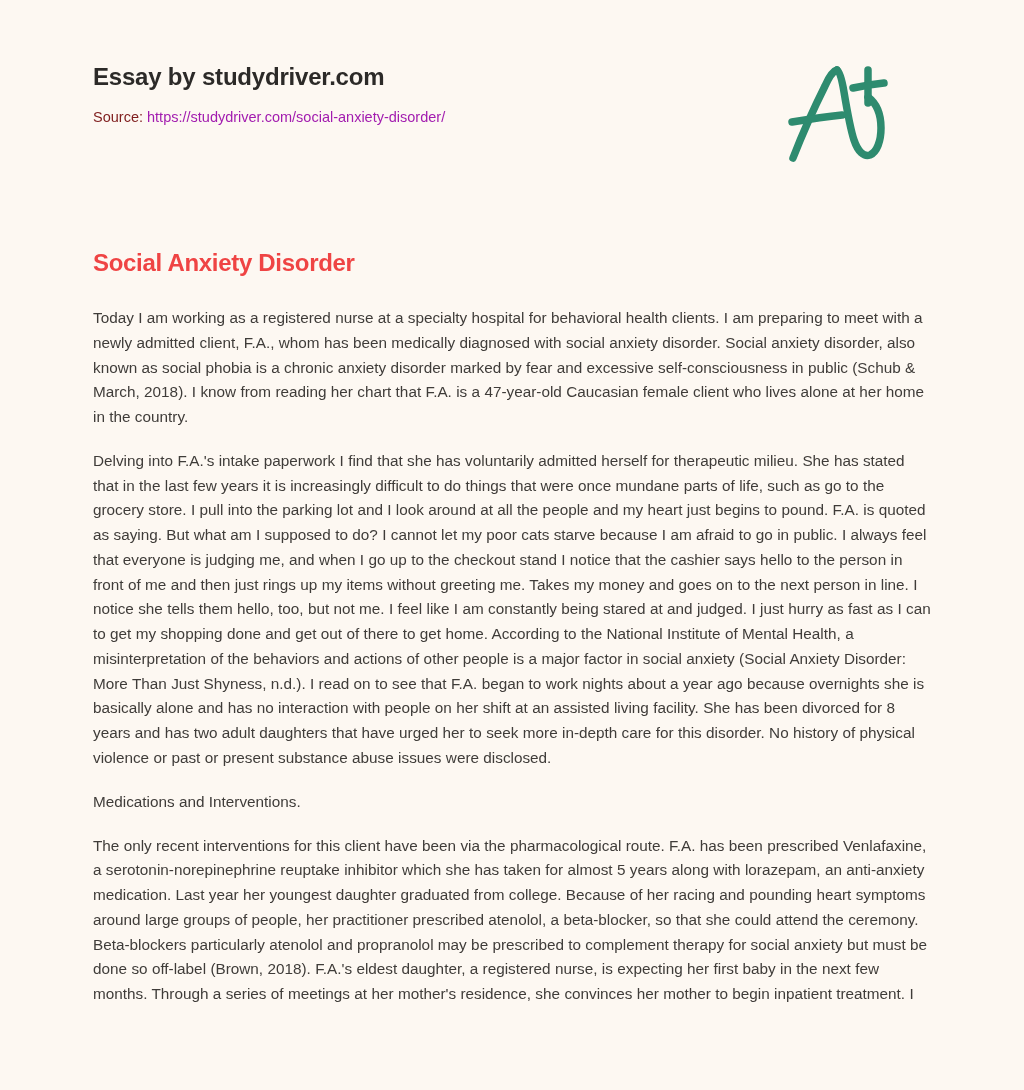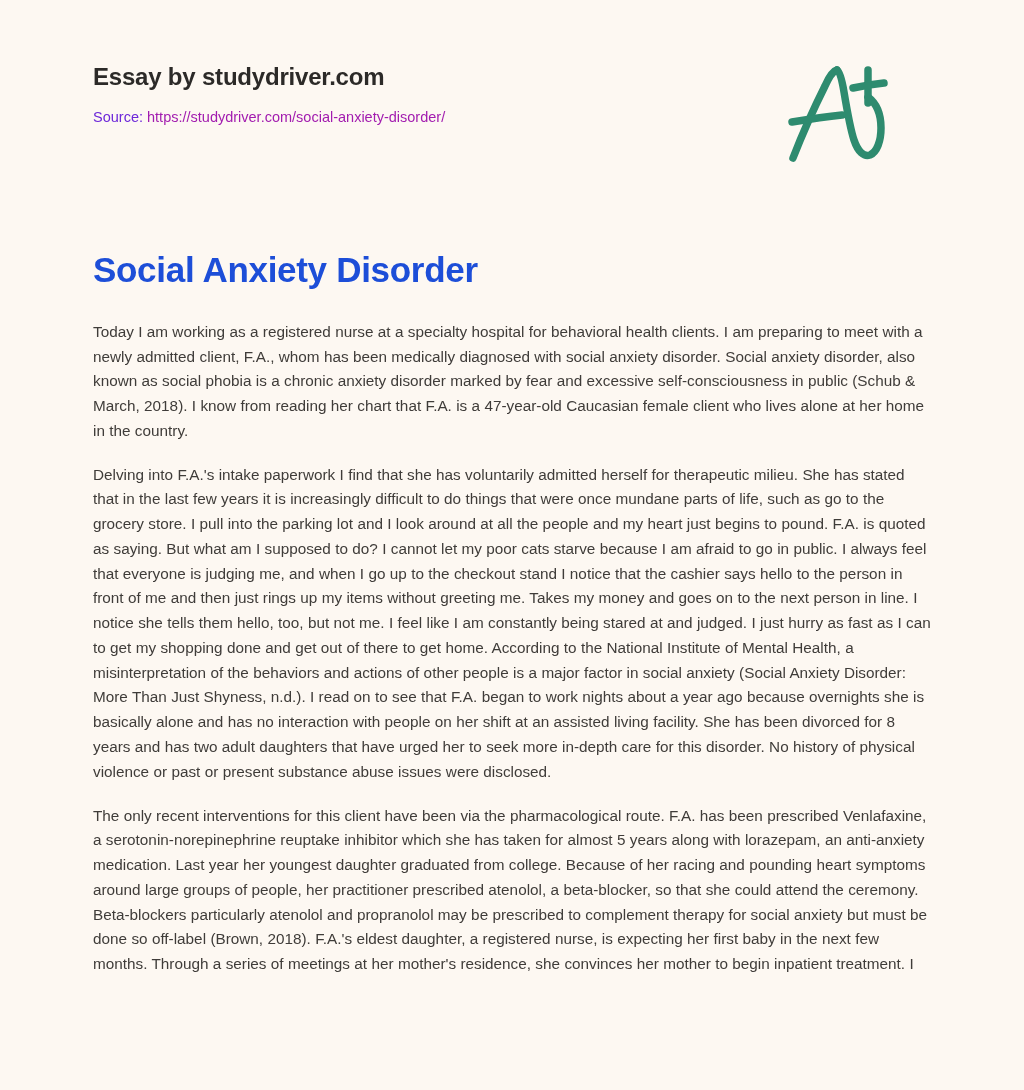--- a/index.html
+++ b/index.html
@@ -50,21 +50,21 @@
 
   .source-line {
     margin-top: 16px;
     font-size: 14.5px;
     color: #8a8580;
     line-height: 1.3;
     white-space: nowrap;
   }
 
   .source-label {
-    color: #6d28d9;
+    color: #7f1d1d;
   }
 
   .source-url {
     color: #a21caf;
     text-decoration: none;
   }
 
   
   .logo {
     position: absolute;
@@ -81,23 +81,23 @@
 
   
   .article {
     position: absolute;
     left: 93px;
     top: 248px;
     width: 840px;
   }
 
   .article-title {
-    font-size: 35px;
+    font-size: 24px;
     font-weight: bold;
-    color: #1d4ed8;
+    color: #ef4444;
     letter-spacing: -0.3px;
     line-height: 1.25;
     margin: 0 0 28px 0;
   }
 
   .body-block p {
     font-size: 15.3px;
     line-height: 1.62;
     color: #3f3c39;
     margin: 0 0 19px 0;
@@ -149,17 +149,18 @@
     </div>
 
   </div>
 
   <div class="article">
     <h1 class="article-title">Social Anxiety Disorder</h1>
 
     <div class="body-block">
       <p>Today I am working as a registered nurse at a specialty hospital for behavioral health clients. I am preparing to meet with a newly admitted client, F.A., whom has been medically diagnosed with social anxiety disorder. Social anxiety disorder, also known as social phobia is a chronic anxiety disorder marked by fear and excessive self-consciousness in public (Schub &amp; March, 2018). I know from reading her chart that F.A. is a 47-year-old Caucasian female client who lives alone at her home in the country.</p>
       <p>Delving into F.A.'s intake paperwork I find that she has voluntarily admitted herself for therapeutic milieu. She has stated that in the last few years it is increasingly difficult to do things that were once mundane parts of life, such as go to the grocery store. I pull into the parking lot and I look around at all the people and my heart just begins to pound. F.A. is quoted as saying. But what am I supposed to do? I cannot let my poor cats starve because I am afraid to go in public. I always feel that everyone is judging me, and when I go up to the checkout stand I notice that the cashier says hello to the person in front of me and then just rings up my items without greeting me. Takes my money and goes on to the next person in line. I notice she tells them hello, too, but not me. I feel like I am constantly being stared at and judged. I just hurry as fast as I can to get my shopping done and get out of there to get home. According to the National Institute of Mental Health, a misinterpretation of the behaviors and actions of other people is a major factor in social anxiety (Social Anxiety Disorder: More Than Just Shyness, n.d.). I read on to see that F.A. began to work nights about a year ago because overnights she is basically alone and has no interaction with people on her shift at an assisted living facility. She has been divorced for 8 years and has two adult daughters that have urged her to seek more in-depth care for this disorder. No history of physical violence or past or present substance abuse issues were disclosed.</p>
+      <p class="section-heading">Medications and Interventions.</p>
       <p>The only recent interventions for this client have been via the pharmacological route. F.A. has been prescribed Venlafaxine, a serotonin-norepinephrine reuptake inhibitor which she has taken for almost 5 years along with lorazepam, an anti-anxiety medication. Last year her youngest daughter graduated from college. Because of her racing and pounding heart symptoms around large groups of people, her practitioner prescribed atenolol, a beta-blocker, so that she could attend the ceremony. Beta-blockers particularly atenolol and propranolol may be prescribed to complement therapy for social anxiety but must be done so off-label (Brown, 2018). F.A.'s eldest daughter, a registered nurse, is expecting her first baby in the next few months. Through a series of meetings at her mother's residence, she convinces her mother to begin inpatient treatment. I</p>
     </div>
   </div>
 
 </div>
 
 </body></html>

